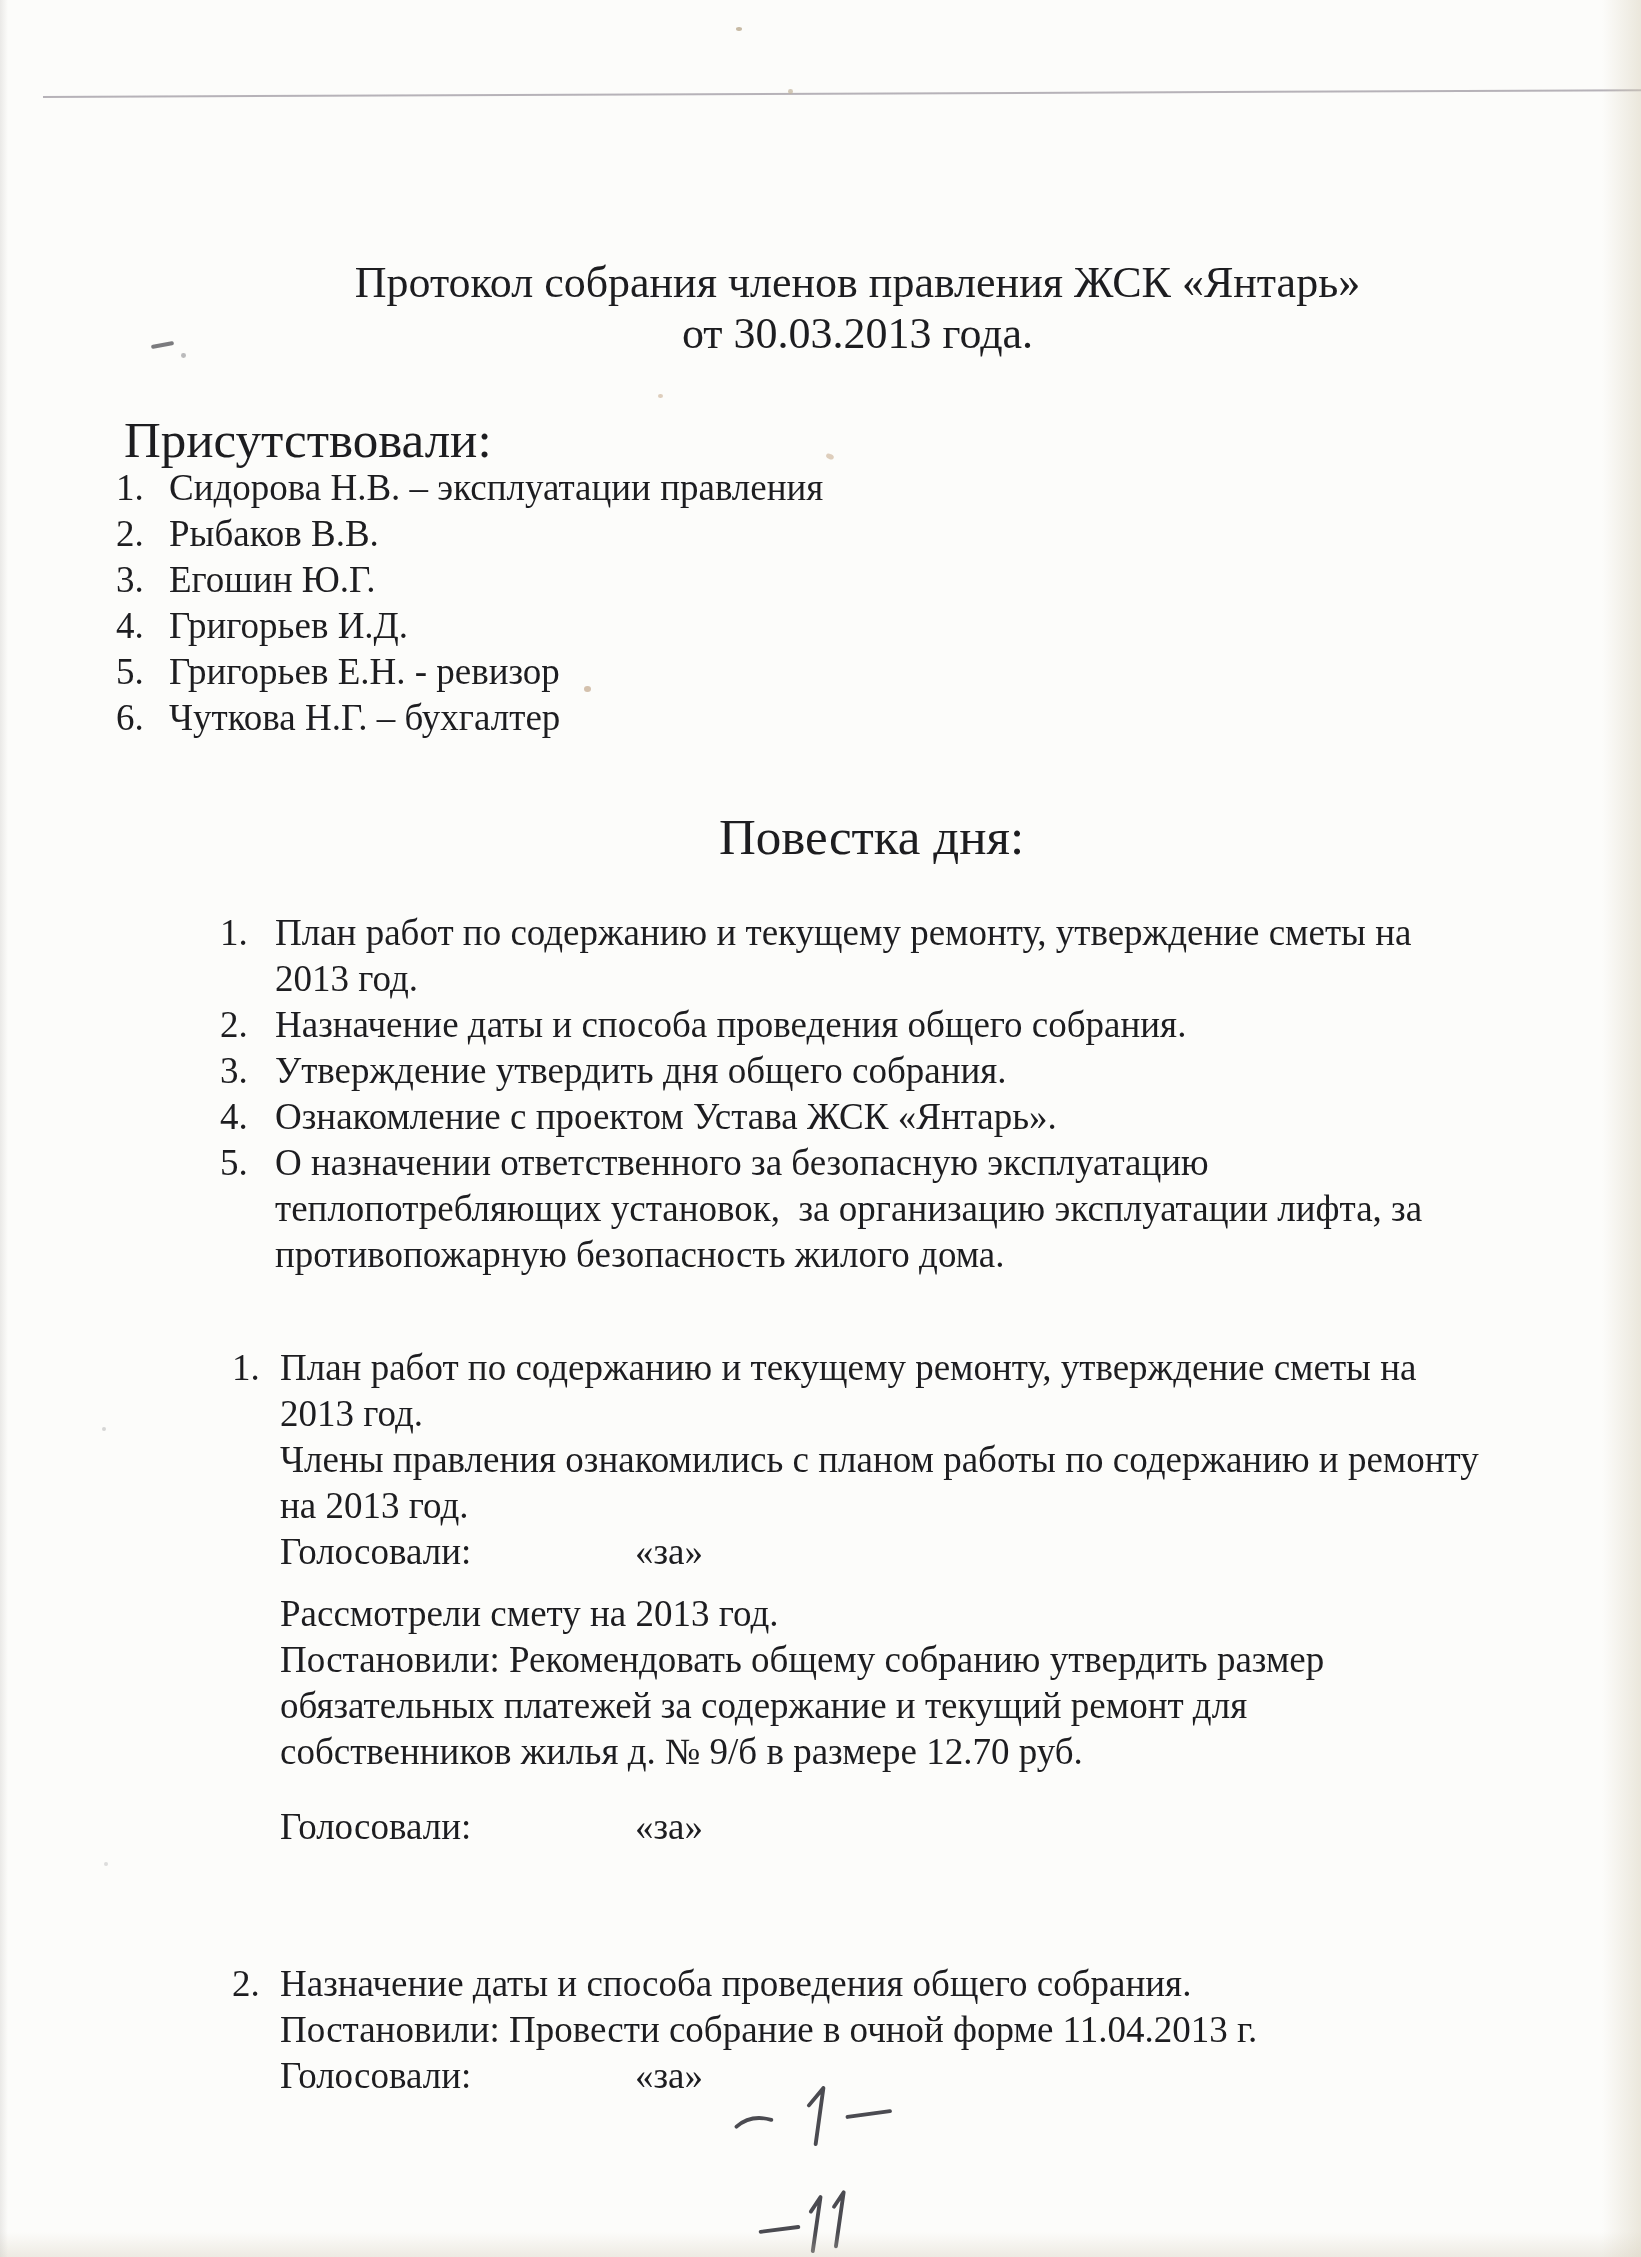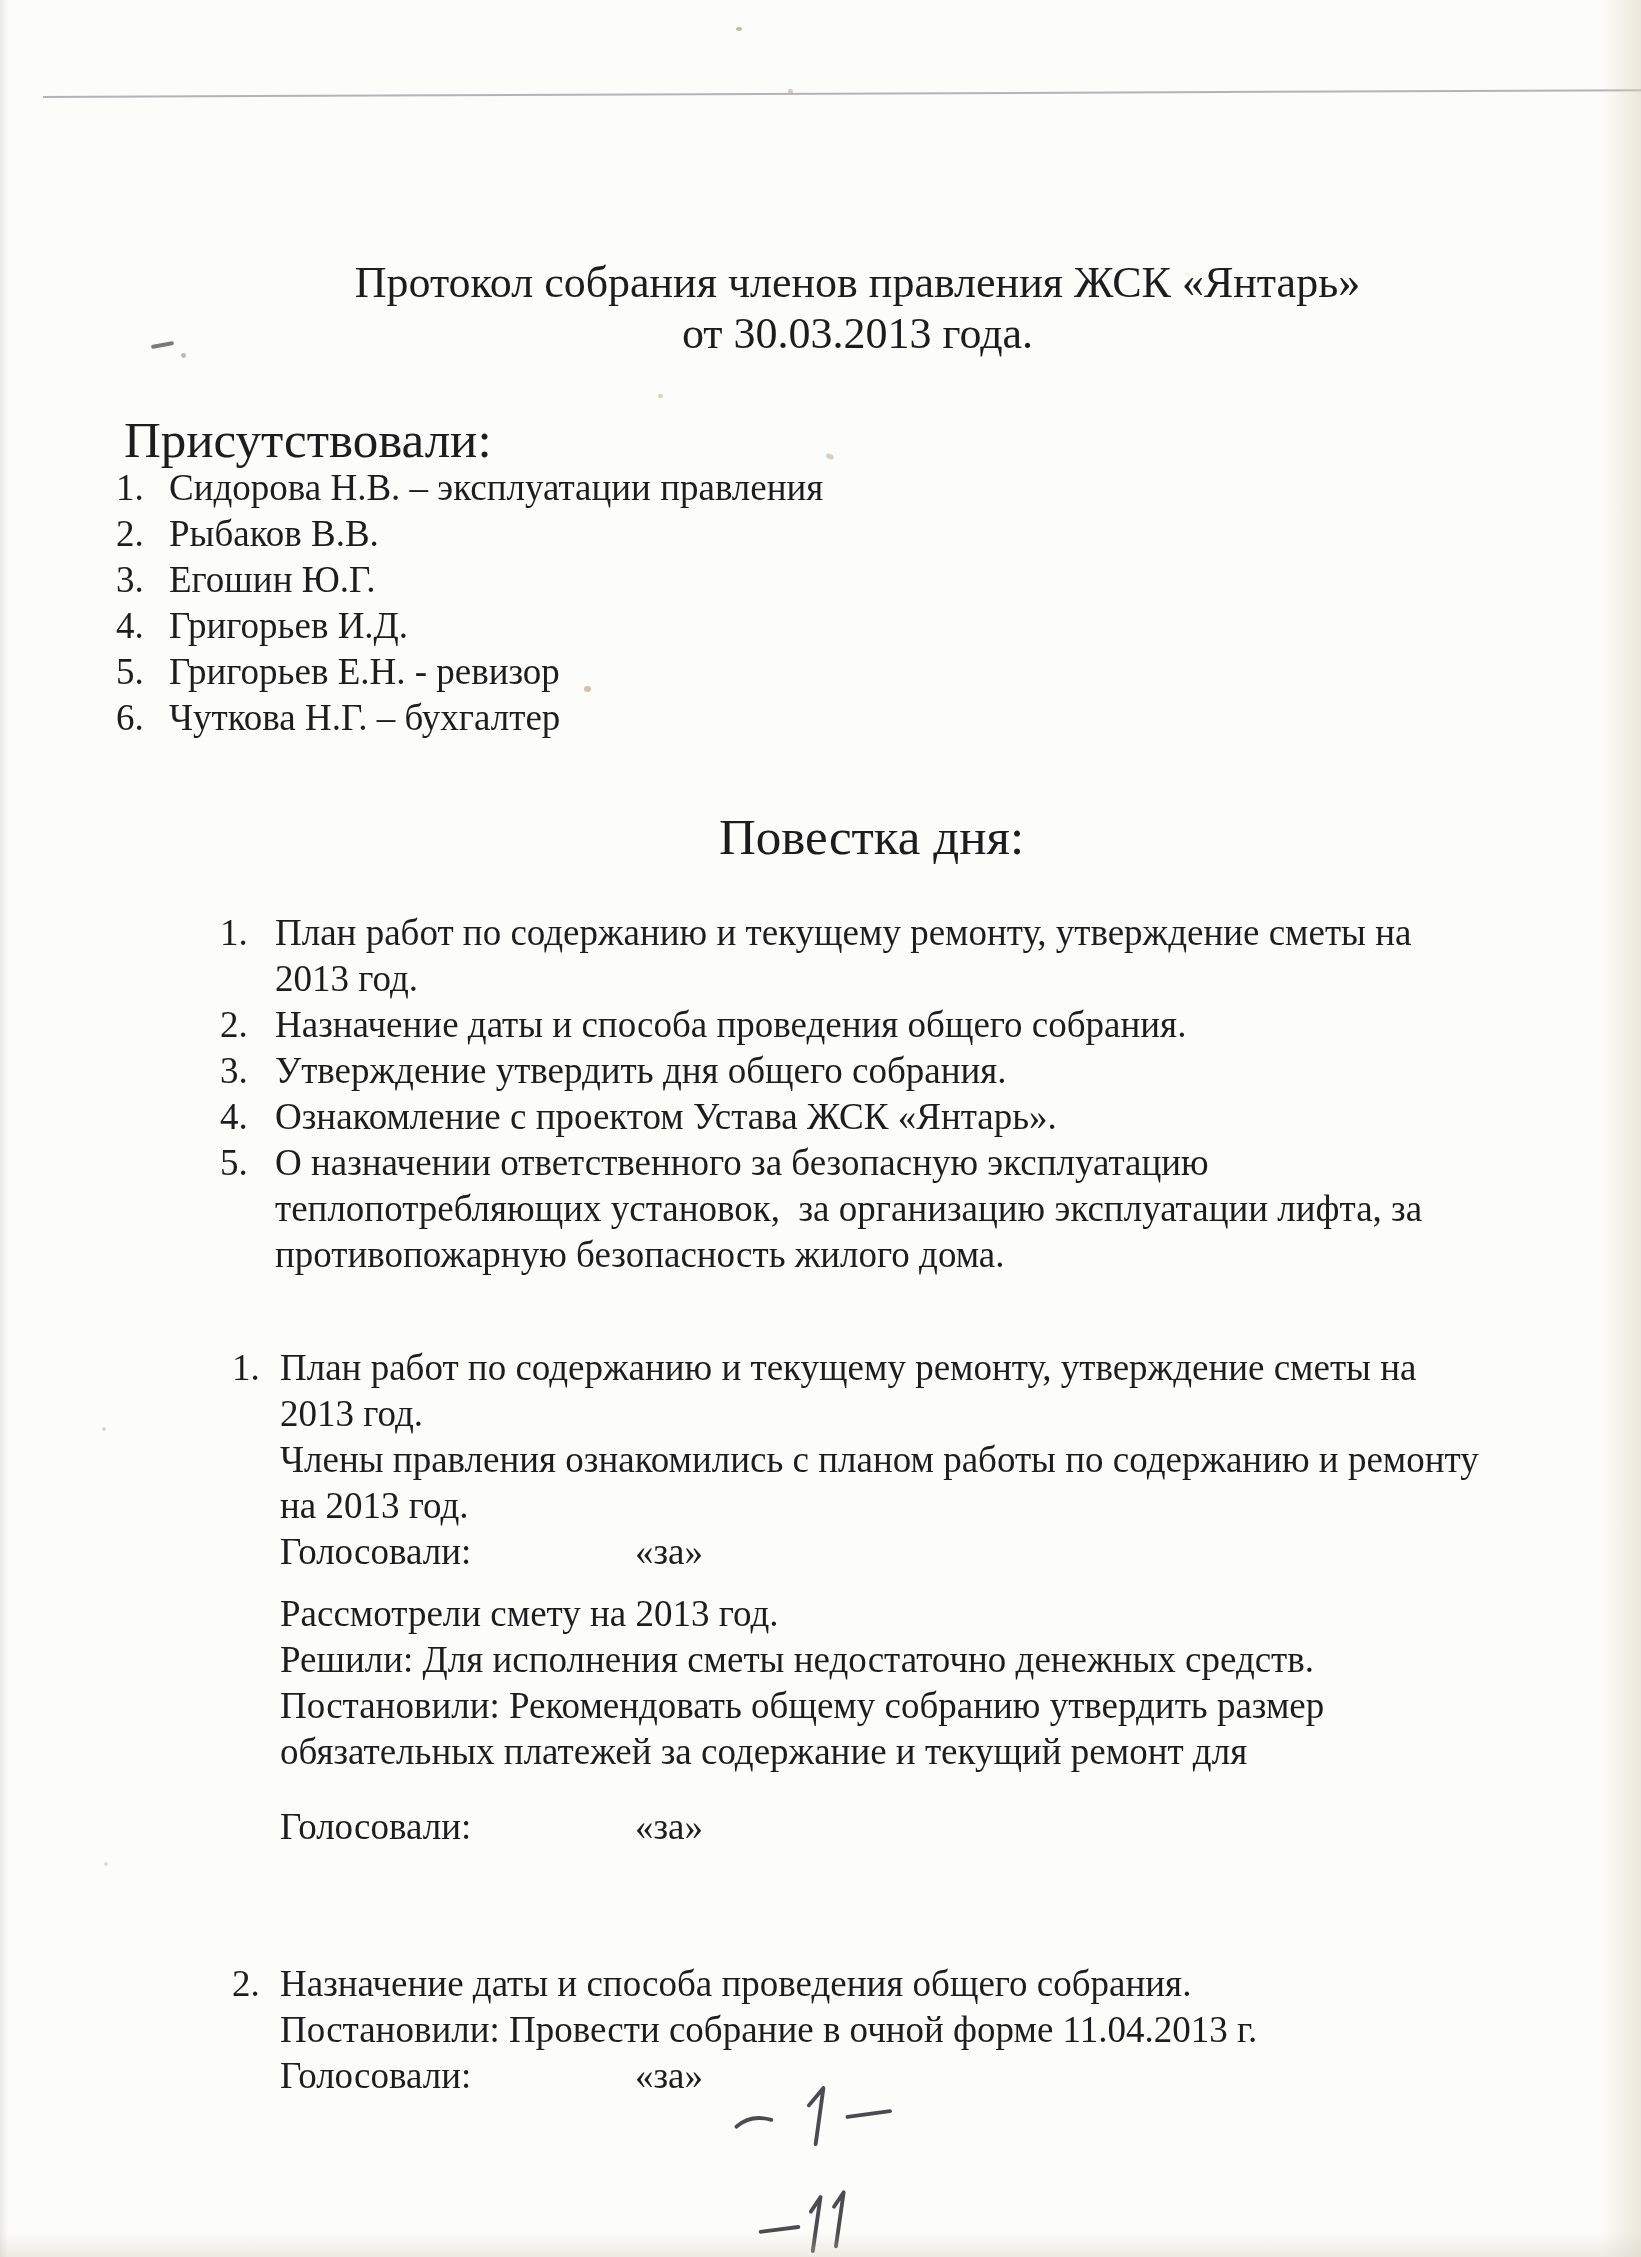--- a/index.html
+++ b/index.html
@@ -163,24 +163,24 @@
     </div>
     <div class="para">
       <div class="pre">Члены правления ознакомились с планом работы по содержанию и ремонту</div>
       <div class="pre">на 2013 год.</div>
     </div>
     <div class="row vote">
       <span class="vote-label pre">Голосовали:</span>
       <span class="pre">«за»</span>
     </div>
     <div class="para gap-before pre">Рассмотрели смету на 2013 год.</div>
-    <div class="para pre">Решили: Для исполнения сметы недостаточно денежных средств.</div>
     <div class="para">
       <div class="pre">Постановили: Рекомендовать общему собранию утвердить размер</div>
       <div class="pre">обязательных платежей за содержание и текущий ремонт для</div>
+      <div class="pre">собственников жилья д. № 9/б в размере 12.70 руб.</div>
     </div>
     <div class="row vote gap-before-lg">
       <span class="vote-label pre">Голосовали:</span>
       <span class="pre">«за»</span>
     </div>
   </div>
 
   <div class="abs section section-2 t body-size">
     <div class="row">
       <span class="num pre">2.</span>

